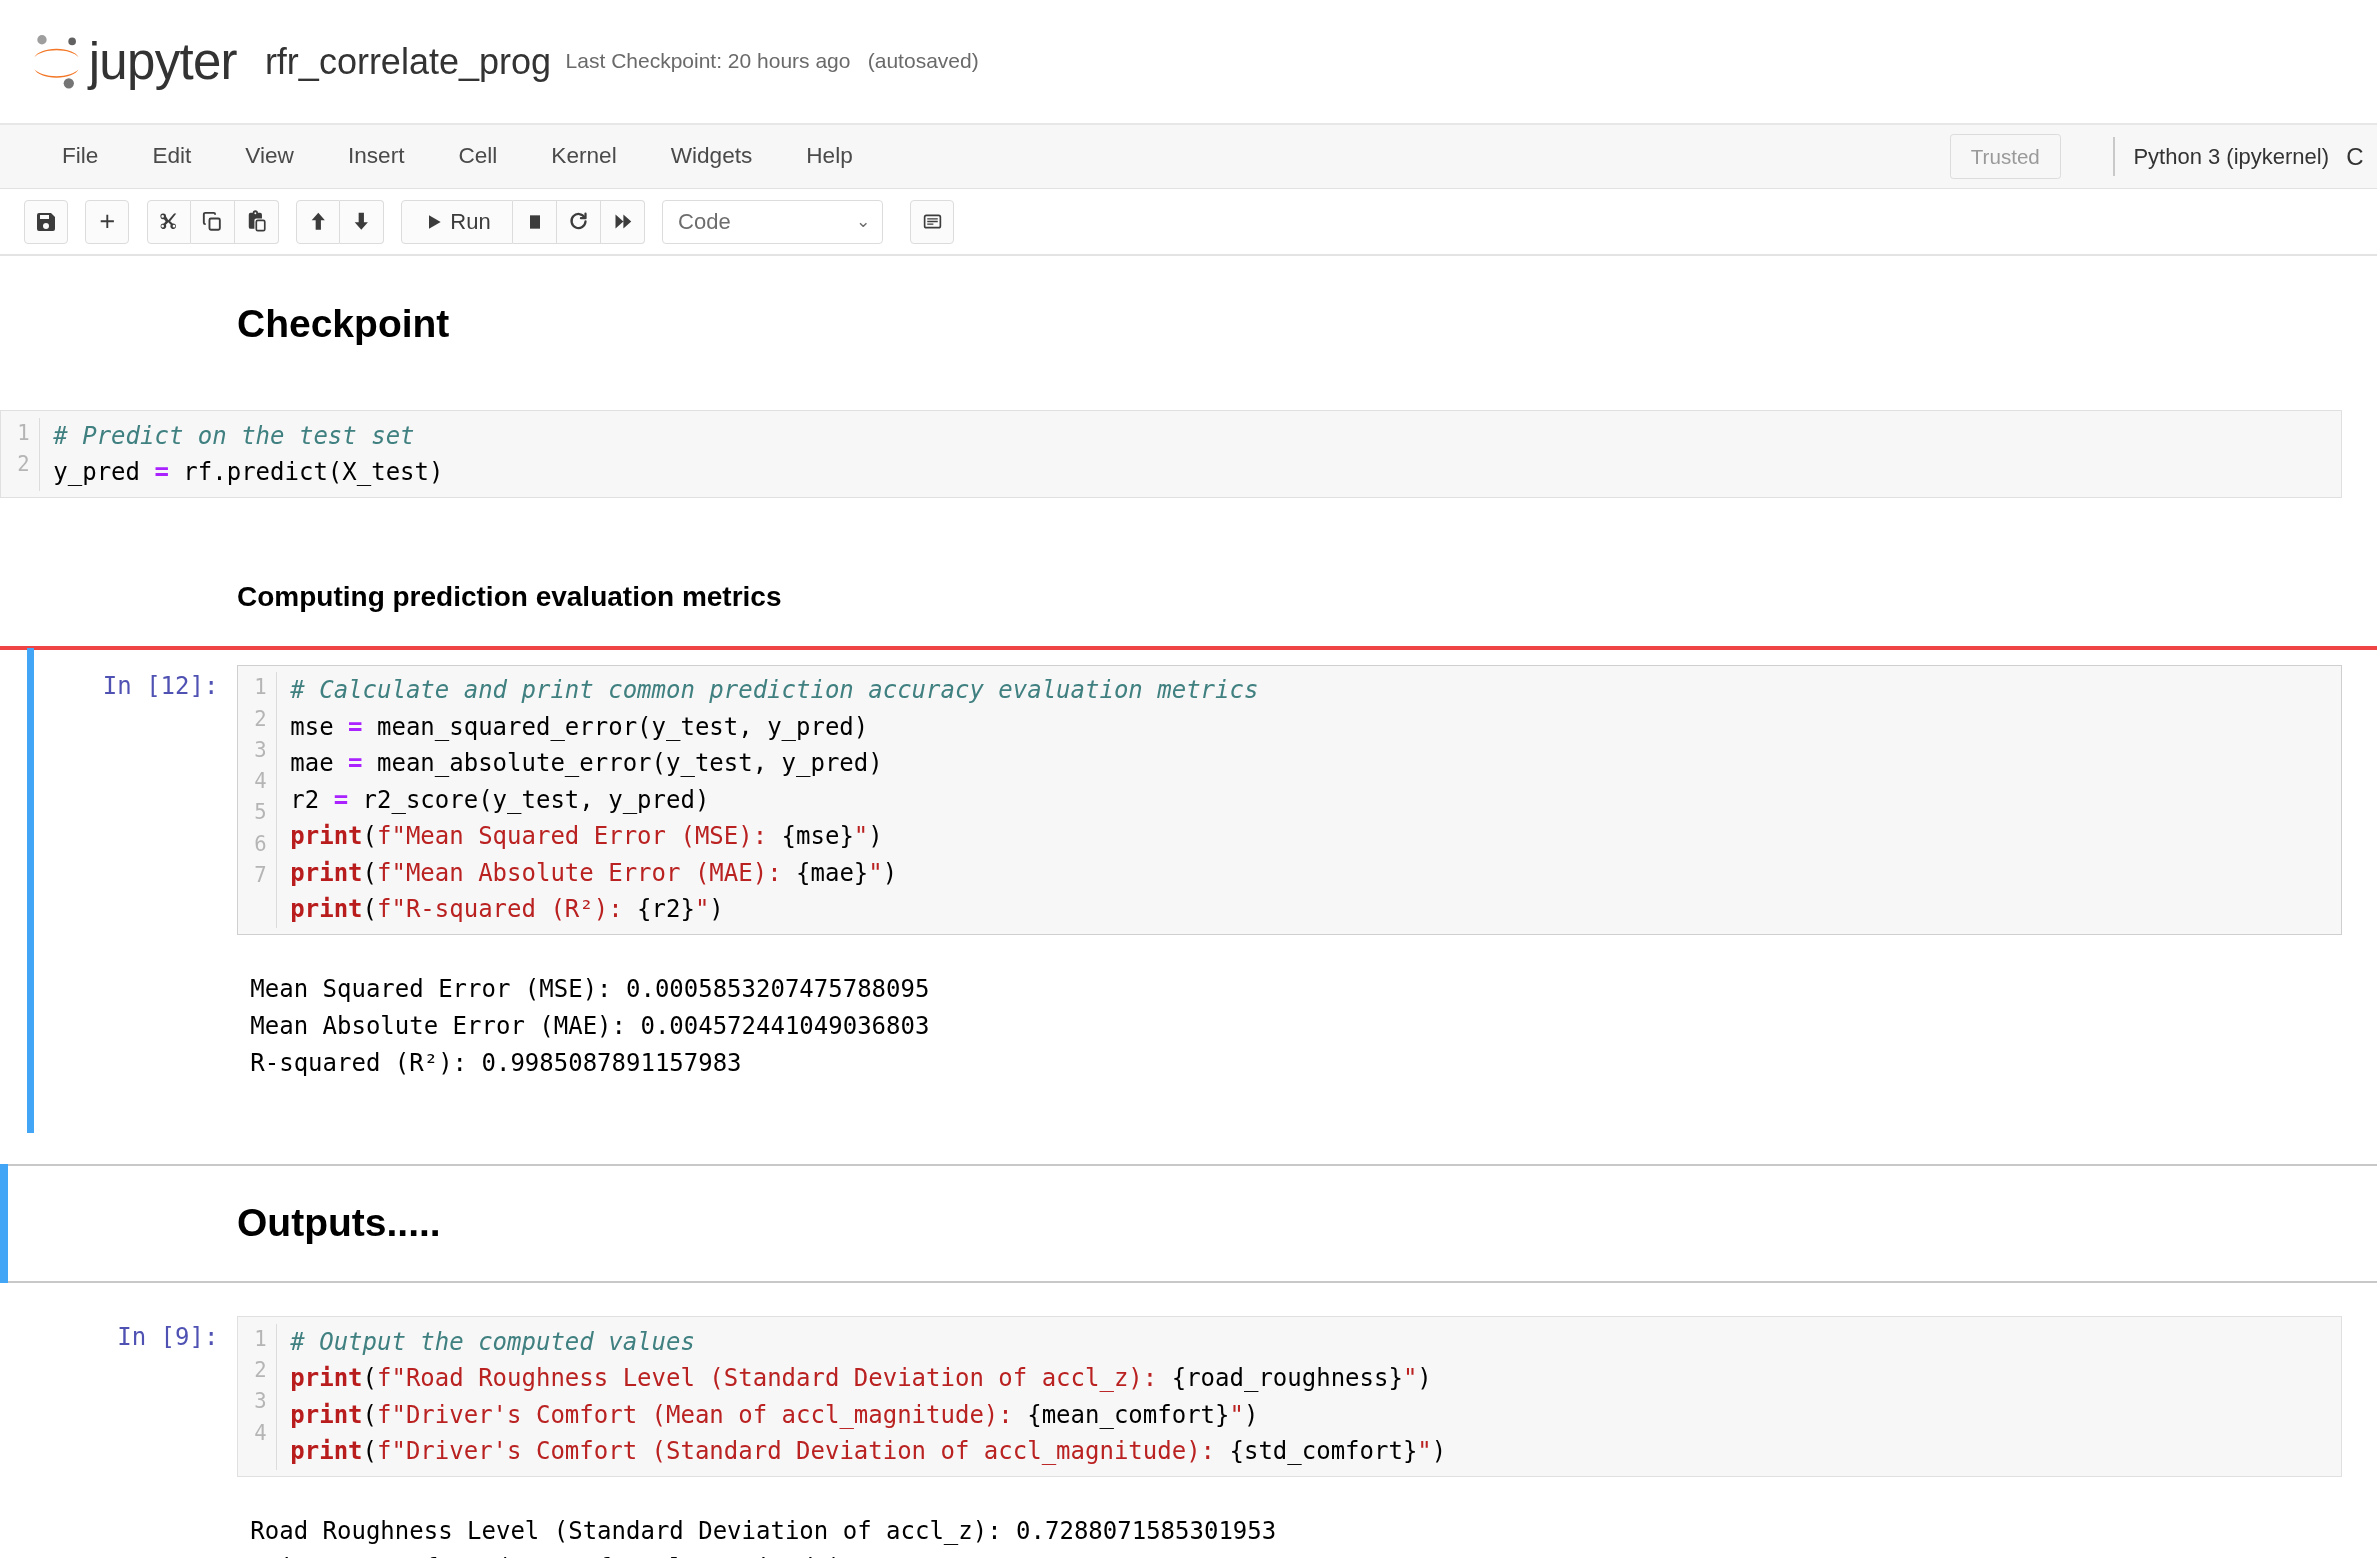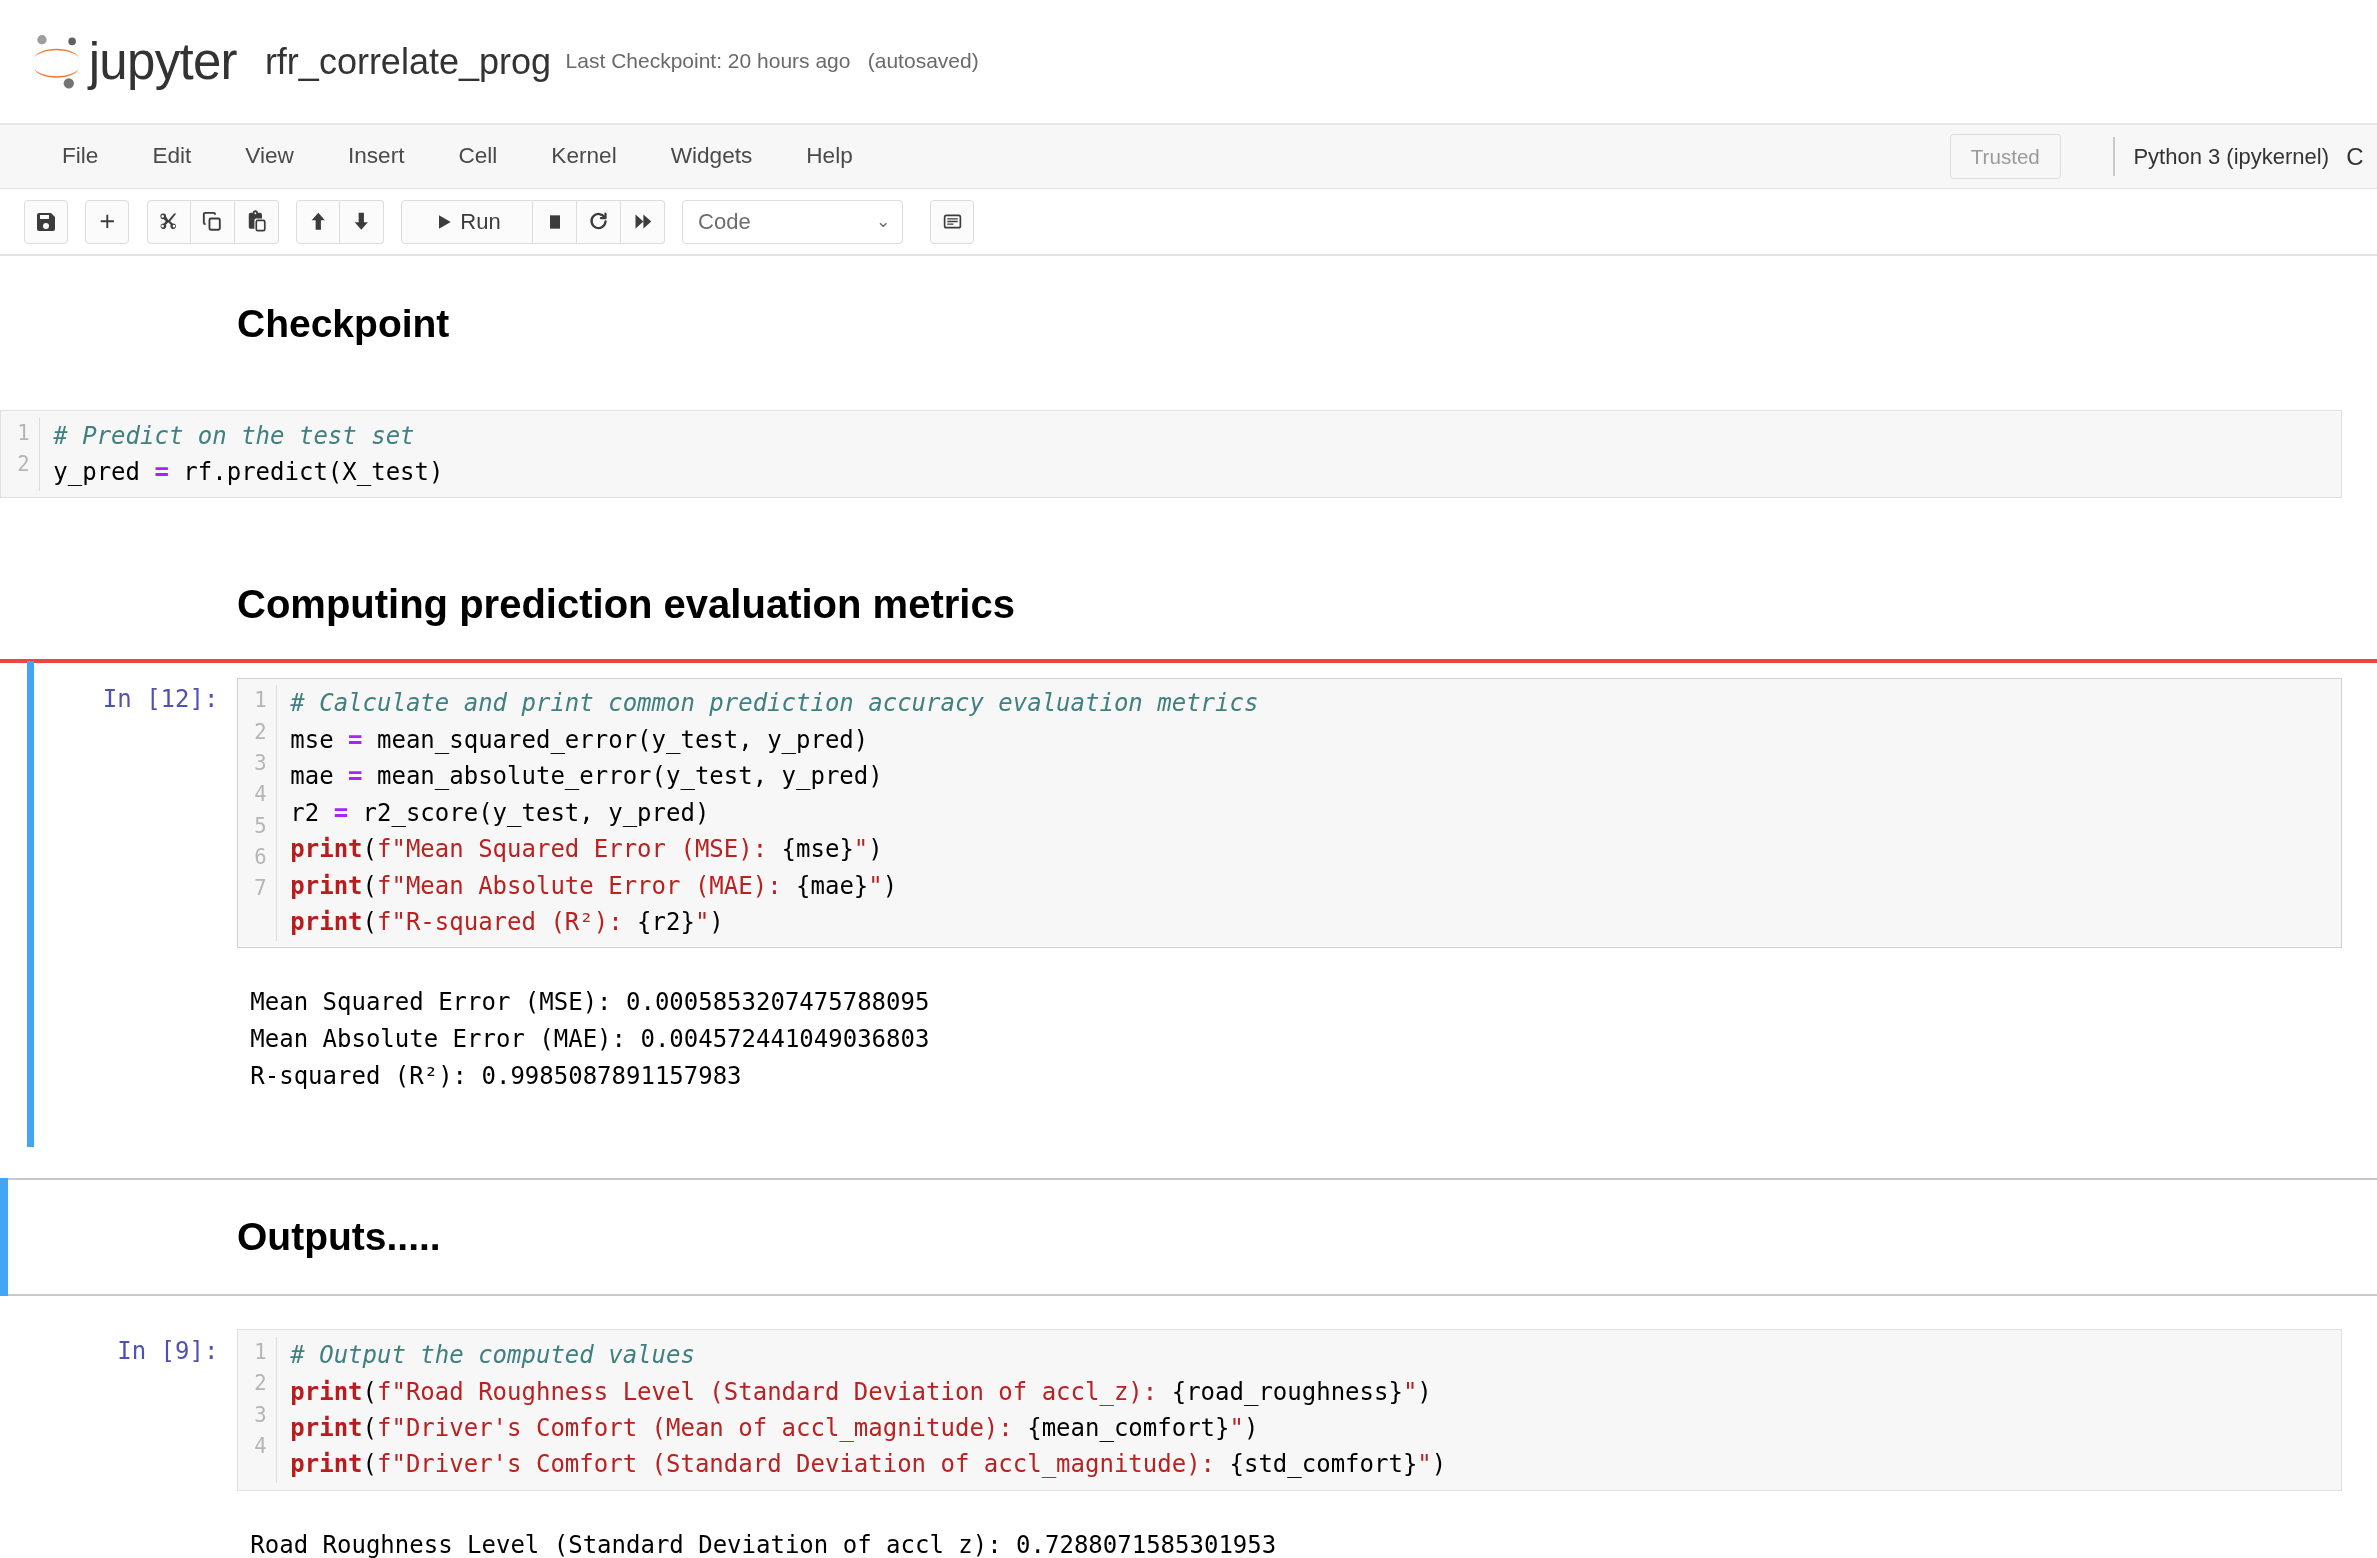--- a/index.html
+++ b/index.html
@@ -132,21 +132,21 @@
     border: 0.7px solid #dcdcdc;
     background: #fbfbfb;
     display: flex; align-items: center; justify-content: center;
     color: #3c3c3c;
   }
   .tb-btn + .tb-btn { border-left: none; }
   .tb-group .tb-btn:first-child { border-radius: 4px 0 0 4px; }
   .tb-group .tb-btn:last-child { border-radius: 0 4px 4px 0; }
   .tb-group .tb-btn:only-child { border-radius: 4px; }
   .tb-run {
-    width: 132px;
+    width: 112px;
     font-size: 22px;
     gap: 6.7px;
     color: #3c3c3c;
   }
   .tb-select {
     height: 44px;
     min-width: 221px;
     border: 0.7px solid #dcdcdc;
     background: #ffffff;
     border-radius: 4px;
@@ -188,21 +188,21 @@
   
   .md-cell { padding: 0; }
   .md-h2 {
     font-size: 39px;
     font-weight: bold;
     color: #000000;
     margin: 0;
     line-height: 1.1;
   }
   .md-h3 {
-    font-size: 40px;
+    font-size: 28px;
     font-weight: bold;
     color: #000000;
     margin: 0;
     line-height: 1.1;
   }
 
   
   .selected-md {
     position: relative;
     border-top: 2px solid #c8c8c8;

